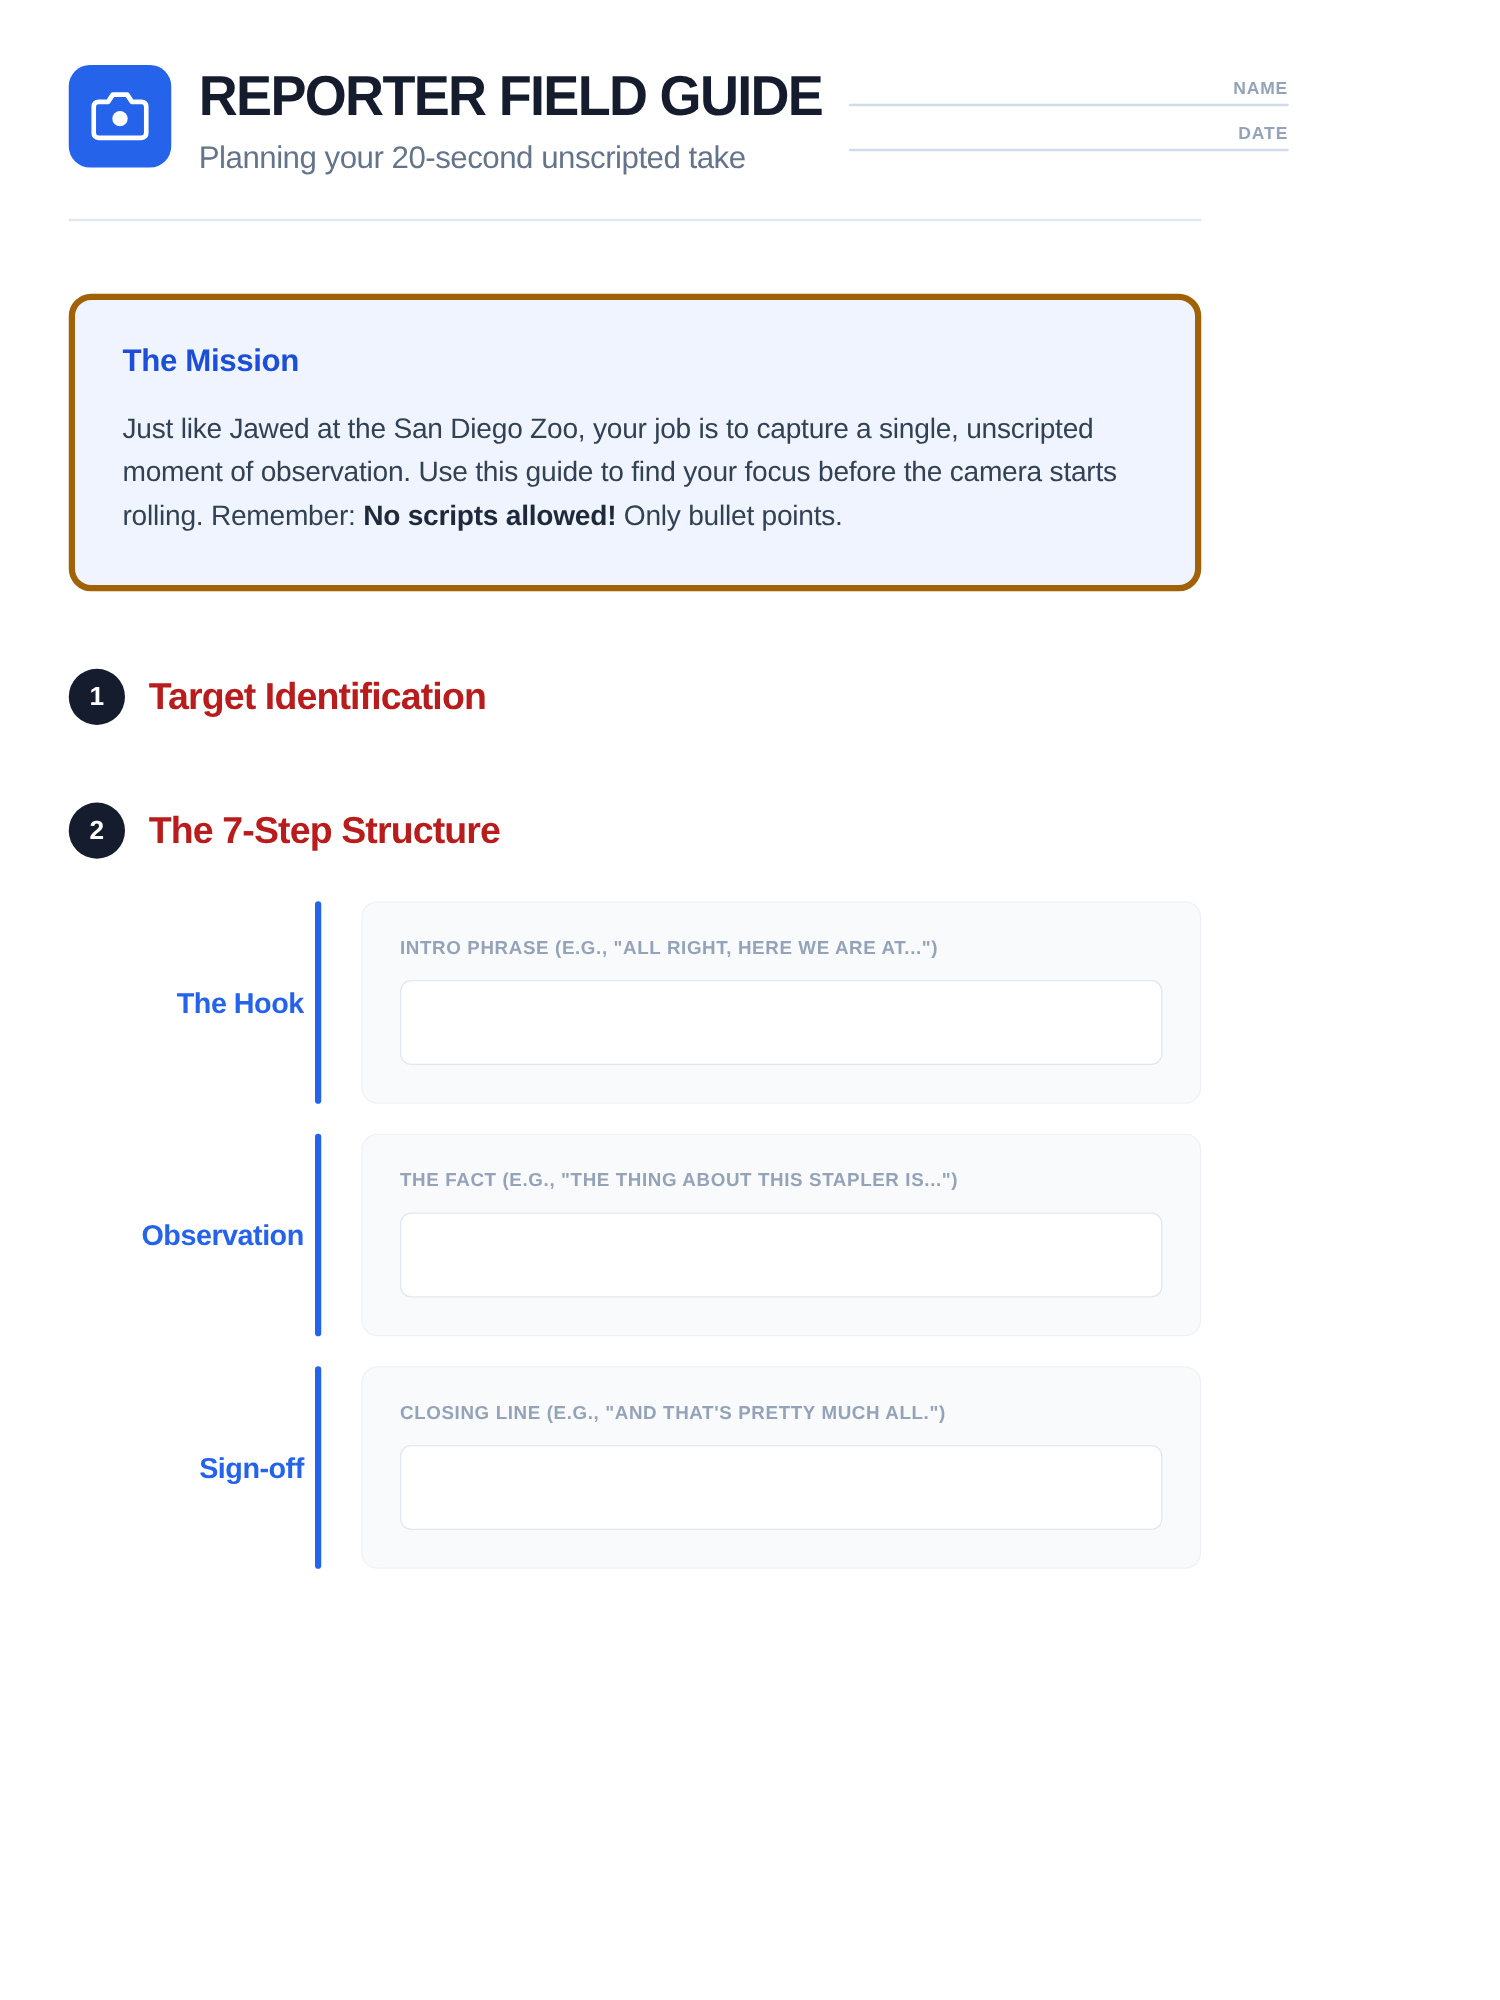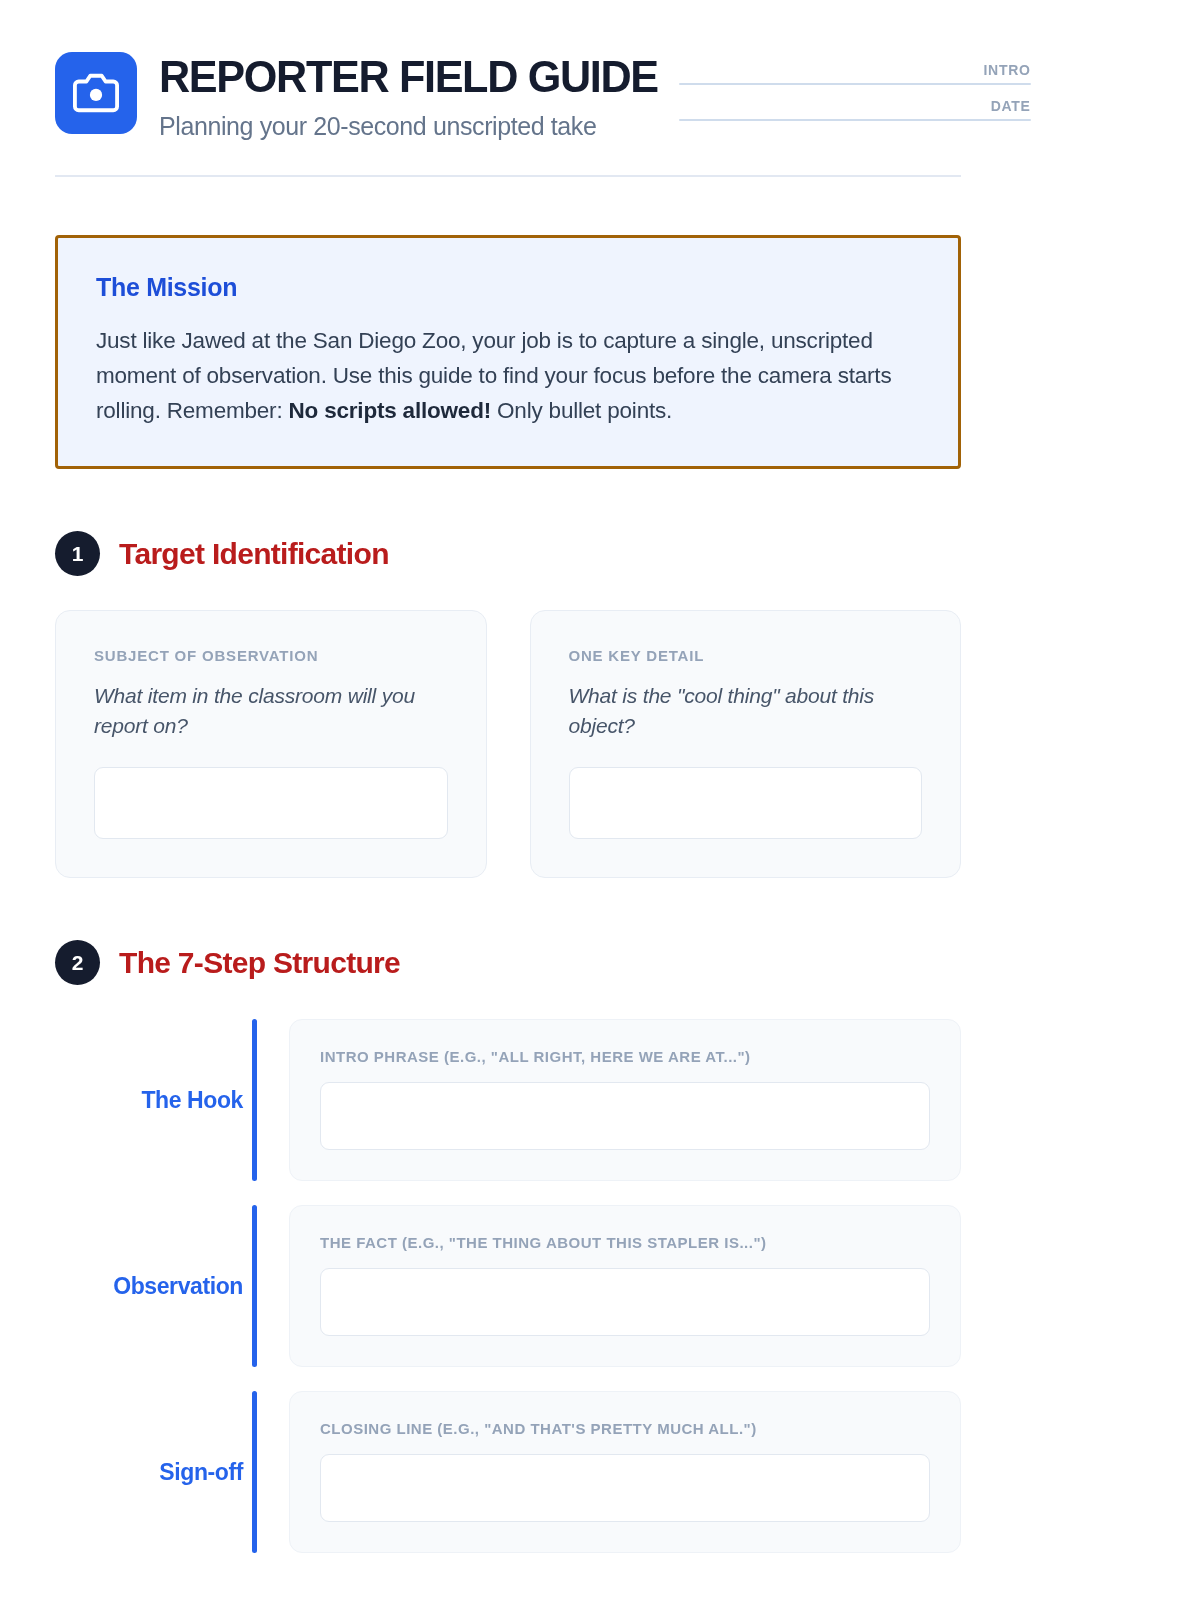--- a/index.html
+++ b/index.html
@@ -76,22 +76,22 @@
   .meta-line {
     height: 2px;
     background: #cfdcec;
     border-radius: 1px;
   }
 
   
   .mission {
     margin-top: 58px;
     background: #eff4fe;
-    border: 3px solid #a16207;
-    border-radius: 4px;
+    border: 5px solid #a16207;
+    border-radius: 18px;
     padding: 35px 38px 38px 38px;
   }
   .mission-title {
     color: #1d4ed8;
     font-size: 25px;
     font-weight: 700;
     letter-spacing: -0.3px;
     margin-bottom: 21px;
   }
   .mission-body {
@@ -223,21 +223,21 @@
         </svg>
       </div>
       <div class="titles">
         <div class="doc-title">REPORTER FIELD GUIDE</div>
         <div class="doc-subtitle">Planning your 20-second unscripted take</div>
       </div>
     </div>
 
     <div class="meta-fields">
       <div class="meta-row">
-        <span class="meta-label">INTRO</span>
+        <span class="meta-label">NAME</span>
         <div class="meta-line"></div>
       </div>
       <div class="meta-row">
         <span class="meta-label">DATE</span>
         <div class="meta-line"></div>
       </div>
     </div>
   </div>
 
   <div class="mission">
@@ -245,33 +245,20 @@
     <div class="mission-body">
       <span>Just like Jawed at the San Diego Zoo, your job is to capture a single, unscripted moment of observation. Use this guide to find your focus before the camera starts rolling. Remember: </span><b>No scripts allowed!</b><span> Only bullet points.</span>
     </div>
   </div>
 
   <div class="section-head">
     <div class="step-badge">1</div>
     <div class="section-title">Target Identification</div>
   </div>
 
-  <div class="card-grid">
-    <div class="field-card">
-      <div class="card-label">SUBJECT OF OBSERVATION</div>
-      <div class="card-prompt">What item in the classroom will you report on?</div>
-      <div class="write-box"></div>
-    </div>
-
-    <div class="field-card">
-      <div class="card-label">ONE KEY DETAIL</div>
-      <div class="card-prompt">What is the "cool thing" about this object?</div>
-      <div class="write-box"></div>
-    </div>
-  </div>
 
   <div class="section-head">
     <div class="step-badge">2</div>
     <div class="section-title">The 7-Step Structure</div>
   </div>
 
   <div class="steps">
 
     <div class="step-row">
       <div class="step-name">The Hook</div>

